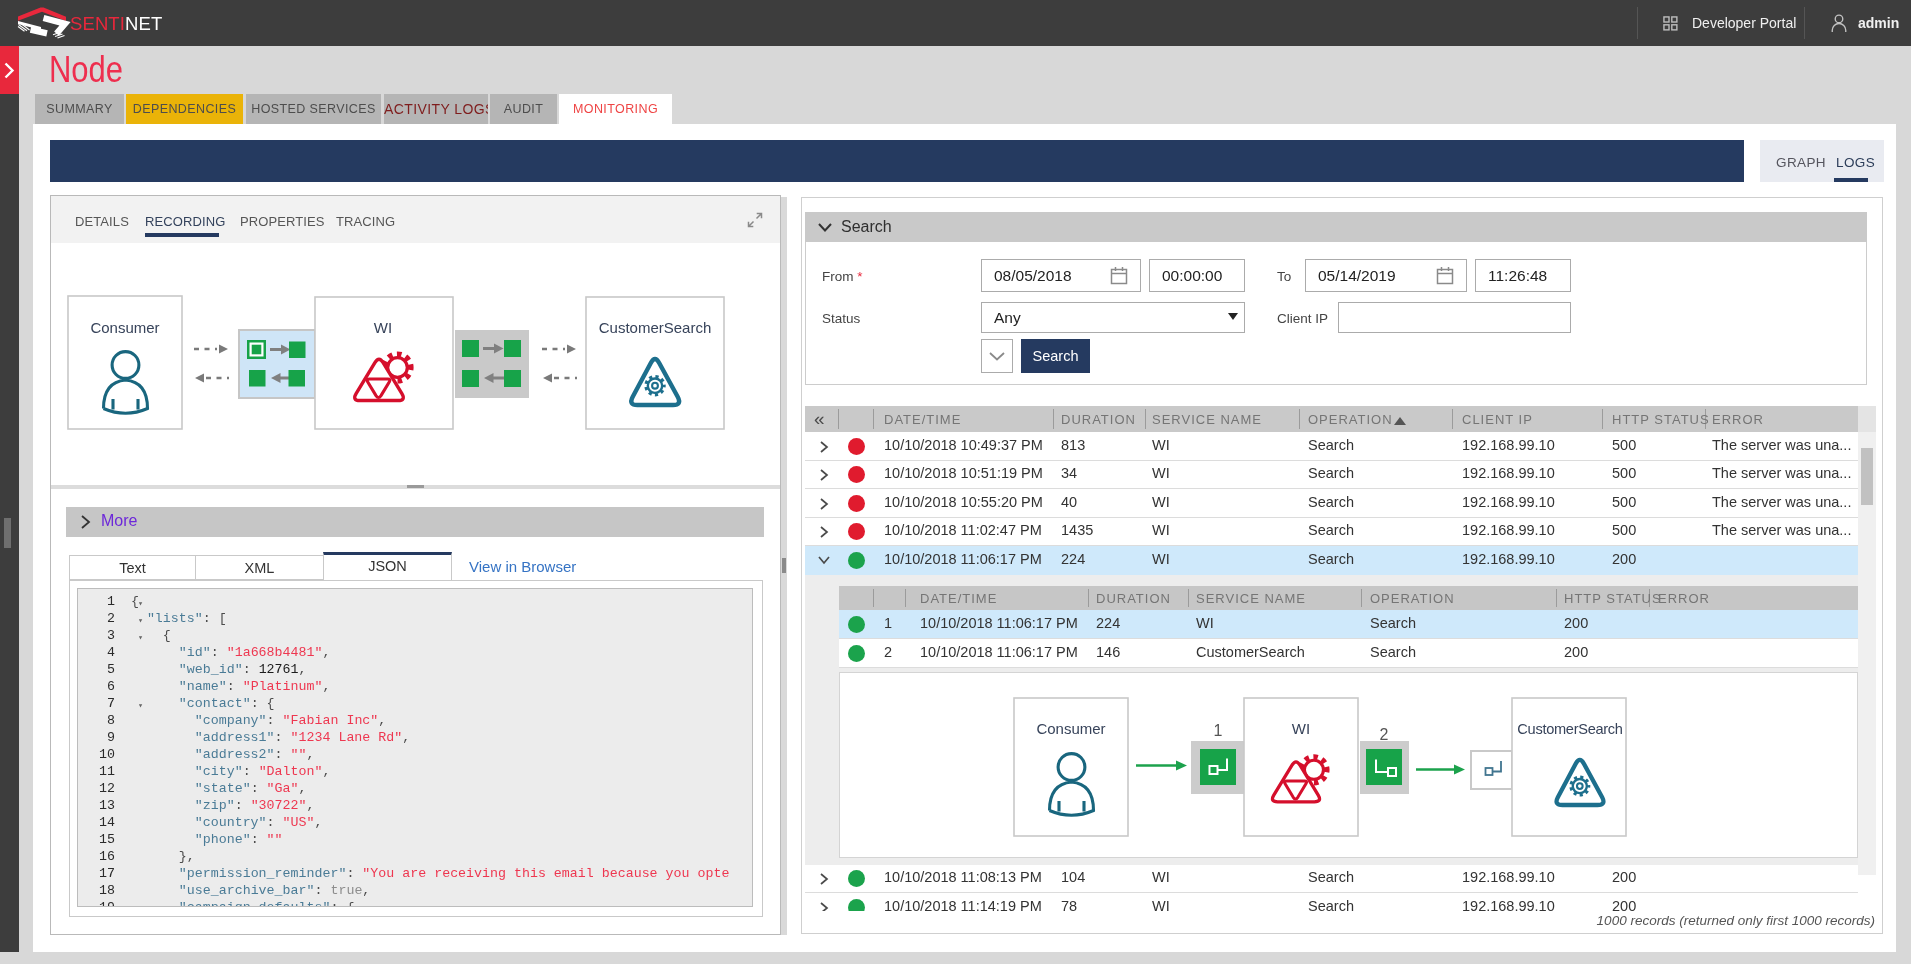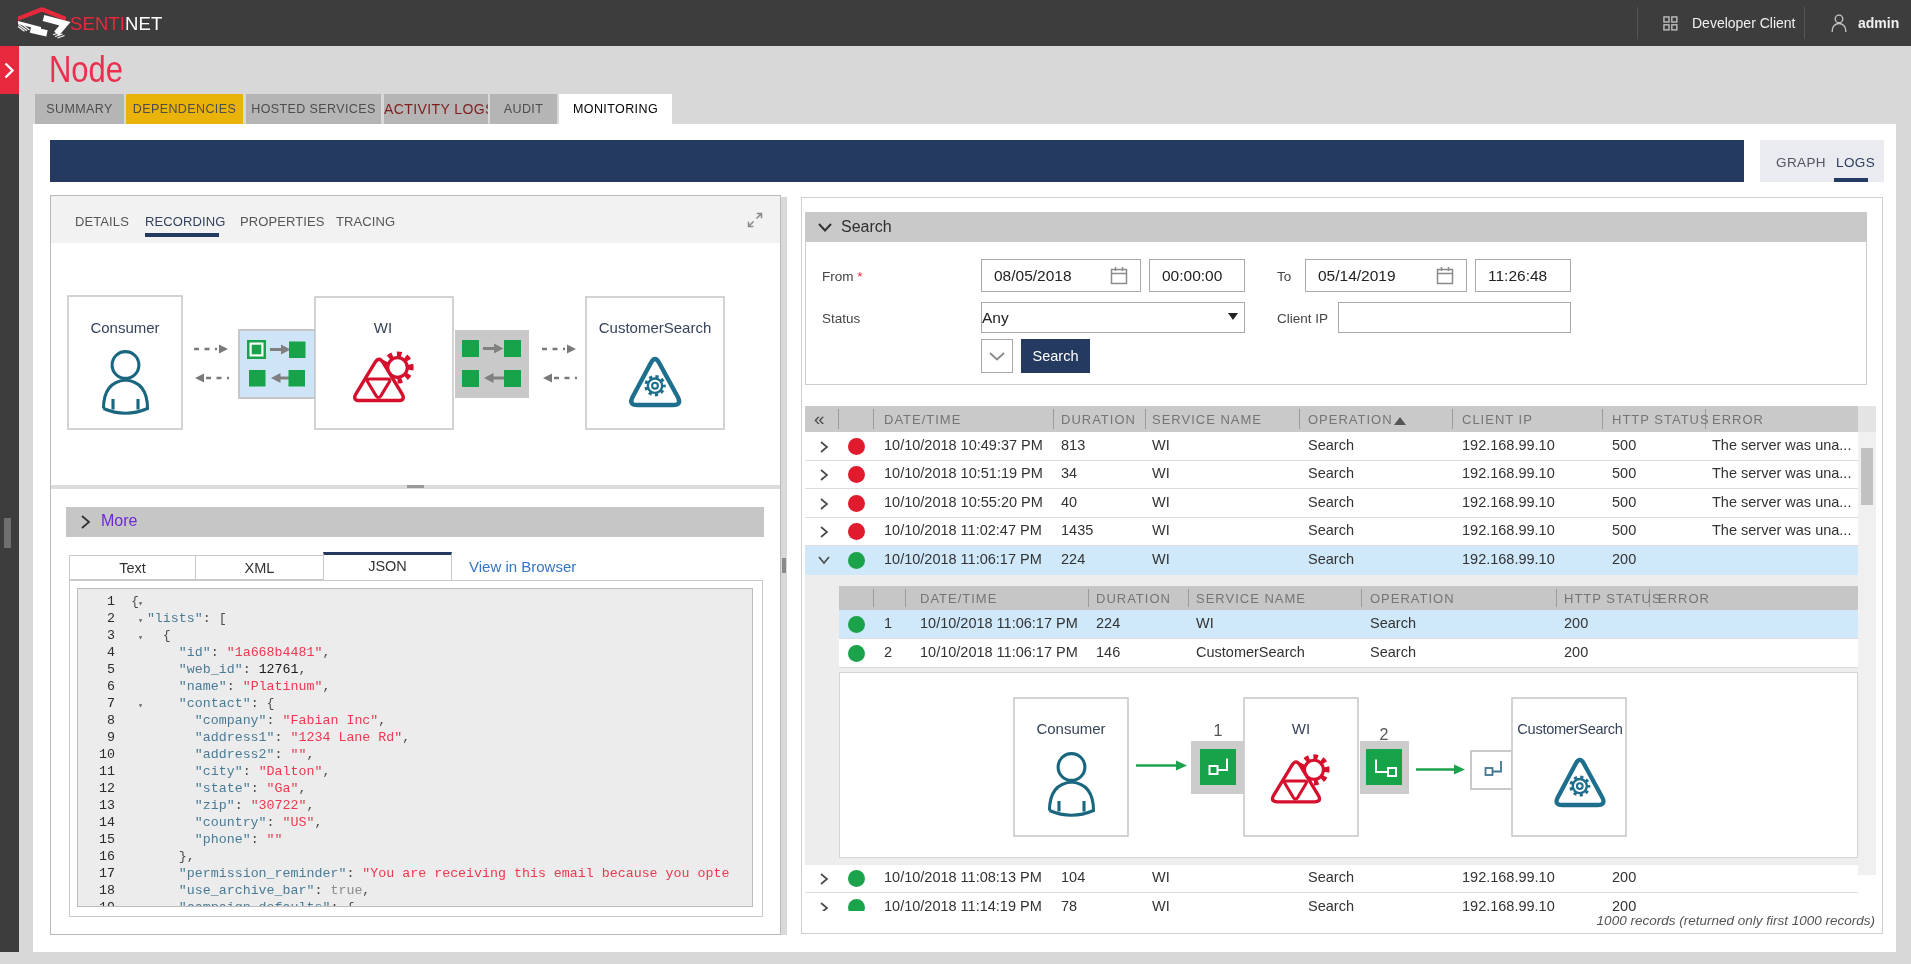--- a/index.html
+++ b/index.html
@@ -36,40 +36,40 @@
 <div class="ab" style="left:1637px;top:7px;width:1px;height:32px;background:#555;"></div>
 <div class="ab" style="left:1804px;top:7px;width:1px;height:32px;background:#555;"></div>
 <svg class="ab" style="left:1663px;top:16px;" width="15" height="15" viewBox="0 0 16 16">
 <g fill="none" stroke="#bdbdbd" stroke-width="1.5">
 <rect x="1" y="1" width="5.4" height="5.4"></rect>
       <rect x="9.4" y="1" width="5.4" height="5.4"></rect>
 <rect x="1" y="9.4" width="5.4" height="5.4"></rect>
       <rect x="9.4" y="9.4" width="5.4" height="5.4"></rect>
 </g>
   </svg>
-<div class="ab" style="left:1692px;top:15px;font-size:14px;color:#f0f0f0;white-space:nowrap;">Developer Client</div>
+<div class="ab" style="left:1692px;top:15px;font-size:14px;color:#f0f0f0;white-space:nowrap;">Developer Portal</div>
 <svg class="ab" style="left:1830px;top:13px;" width="18" height="20" viewBox="0 0 20 22">
 <circle cx="10" cy="6.5" r="4.2" fill="none" stroke="#c3c3c3" stroke-width="1.5"></circle>
 <path d="M2.5,21 L2.5,19 A7.5,7.5 0 0 1 17.5,19 L17.5,21" fill="none" stroke="#c3c3c3" stroke-width="1.5"></path>
 </svg>
 <div class="ab" style="left:1858px;top:15px;font-size:14px;color:#f0f0f0;font-weight:bold;">admin</div>
 <div class="ab" style="left:0;top:46px;width:19px;height:906px;background:#3d3d3d;"></div>
 <div class="ab" style="left:0;top:46px;width:19px;height:48px;background:#e8283c;"></div>
 <svg class="ab" style="left:3px;top:61px;" width="12" height="19" viewBox="0 0 12 19">
 <polyline points="2.5,2.5 9.5,9.5 2.5,16.5" fill="none" stroke="#fff" stroke-width="2.4"></polyline>
   </svg>
 <div class="ab" style="left:4px;top:518px;width:7px;height:30px;background:#6f6f6f;"></div>
 <div class="ab" style="left:33px;top:124px;width:1863px;height:828px;background:#fff;"></div>
 <div class="ab" style="left:49px;top:49px;font-size:36px;font-weight:300;color:#ee2e4e;transform:scaleX(0.86);transform-origin:left top;">Node</div>
 <div class="ab" style="left:35px;top:94px;width:89px;height:30px;background:#b5b5b5;color:#4d4d4d;font-size:12.5px;letter-spacing:0.4px;white-space:nowrap;overflow:hidden;text-align:center;line-height:30px;">SUMMARY</div>
 <div class="ab" style="left:126px;top:94px;width:117px;height:30px;background:#eab308;color:#4d4d4d;font-size:12.5px;letter-spacing:0.4px;white-space:nowrap;overflow:hidden;text-align:center;line-height:30px;">DEPENDENCIES</div>
 <div class="ab" style="left:246px;top:94px;width:135px;height:30px;background:#b5b5b5;color:#4d4d4d;font-size:12.5px;letter-spacing:0.4px;white-space:nowrap;overflow:hidden;text-align:center;line-height:30px;">HOSTED SERVICES</div>
 <div class="ab" style="left:384px;top:94px;width:104px;height:30px;background:#b5b5b5;color:#7f1d1d;font-size:14px;letter-spacing:0.4px;white-space:nowrap;overflow:hidden;text-align:center;line-height:30px;">ACTIVITY LOGS</div>
 <div class="ab" style="left:490px;top:94px;width:67px;height:30px;background:#b5b5b5;color:#4d4d4d;font-size:12.5px;letter-spacing:0.4px;white-space:nowrap;overflow:hidden;text-align:center;line-height:30px;">AUDIT</div>
-<div class="ab" style="left:559px;top:94px;width:113px;height:30px;background:#fff;color:#000000;font-size:12.5px;letter-spacing:0.4px;white-space:nowrap;text-align:center;line-height:30px;">MONITORING</div>
+<div class="ab" style="left:559px;top:94px;width:113px;height:30px;background:#fff;color:#ef4444;font-size:12.5px;letter-spacing:0.4px;white-space:nowrap;text-align:center;line-height:30px;">MONITORING</div>
 <div class="ab nav" style="left:50px;top:140px;width:1694px;height:42px;"></div>
 <div class="ab" style="left:1760px;top:140px;width:124px;height:42px;background:#e9ebf1;"></div>
 <div class="ab" style="left:1776px;top:155px;font-size:13.5px;color:#55555e;letter-spacing:0.4px;">GRAPH</div>
 <div class="ab" style="left:1836px;top:155px;font-size:13.5px;color:#2c3d59;letter-spacing:0.4px;">LOGS</div>
 <div class="ab nav" style="left:1834px;top:178px;width:34px;height:4px;"></div>
 <div class="ab" style="left:50px;top:195px;width:731px;height:740px;border:1px solid #b9b9b9;background:#fff;box-sizing:border-box;"></div>
 <div class="ab" style="left:51px;top:196px;width:729px;height:47px;background:#f2f2f2;"></div>
 <div class="ab" style="left:75px;top:214px;font-size:13px;color:#565656;letter-spacing:0.1px;">DETAILS</div>
 <div class="ab" style="left:145px;top:214px;font-size:13px;color:#33425c;letter-spacing:0.1px;">RECORDING</div>
 <div class="ab" style="left:240px;top:214px;font-size:13px;color:#565656;letter-spacing:0.1px;">PROPERTIES</div>
@@ -185,21 +185,21 @@
 <div class="ab" style="left:1305px;top:259px;width:162px;height:33px;border:1px solid #ababab;background:#fff;box-sizing:border-box;font-size:15.5px;color:#222;line-height:31px;padding-left:12px;">05/14/2019</div>
 <svg class="ab" style="left:1436px;top:266px;" width="18" height="19" viewBox="0 0 18 19">
 <g fill="none" stroke="#8a8a8a" stroke-width="1.5">
 <rect x="1.5" y="3.5" width="15" height="14"></rect>
 <line x1="1.5" y1="7.5" x2="16.5" y2="7.5"></line>
 <line x1="5.5" y1="1" x2="5.5" y2="5"></line>
       <line x1="12.5" y1="1" x2="12.5" y2="5"></line>
 </g>
   </svg>
 <div class="ab" style="left:1475px;top:259px;width:96px;height:33px;border:1px solid #ababab;background:#fff;box-sizing:border-box;font-size:15.5px;color:#222;line-height:31px;padding-left:12px;">11:26:48</div>
-<div class="ab" style="left:981px;top:302px;width:264px;height:31px;border:1px solid #ababab;background:#fff;box-sizing:border-box;font-size:15.5px;color:#222;line-height:29px;">Any</div>
+<div class="ab" style="left:981px;top:302px;width:264px;height:31px;border:1px solid #ababab;background:#fff;box-sizing:border-box;font-size:15.5px;color:#222;line-height:29px;padding-left:12px;">Any</div>
 <div class="ab" style="left:1228px;top:313px;width:0;height:0;border-left:5px solid transparent;border-right:5px solid transparent;border-top:7px solid #222;"></div>
 <div class="ab" style="left:1338px;top:302px;width:233px;height:31px;border:1px solid #ababab;background:#fff;box-sizing:border-box;font-size:15.5px;color:#222;line-height:29px;padding-left:12px;"></div>
 <div class="ab" style="left:981px;top:339px;width:32px;height:34px;border:1px solid #ababab;background:#fff;box-sizing:border-box;"></div>
 <svg class="ab" style="left:988px;top:351px;" width="18" height="11" viewBox="0 0 18 11">
 <polyline points="2,2 9,8.5 16,2" fill="none" stroke="#8a8a8a" stroke-width="1.8"></polyline>
   </svg>
 <div class="ab nav" style="left:1021px;top:339px;width:69px;height:34px;color:#fff;font-size:14.5px;text-align:center;line-height:34px;">Search</div>
 <div class="ab" style="left:805px;top:406px;width:1053px;height:26px;background:#c9c9c9;"></div>
 <div class="ab" style="left:1858px;top:406px;width:18px;height:26px;background:#e4e4e4;"></div>
 <div class="sepv" style="left:838px;top:409px;height:20px;position:absolute;"></div>

